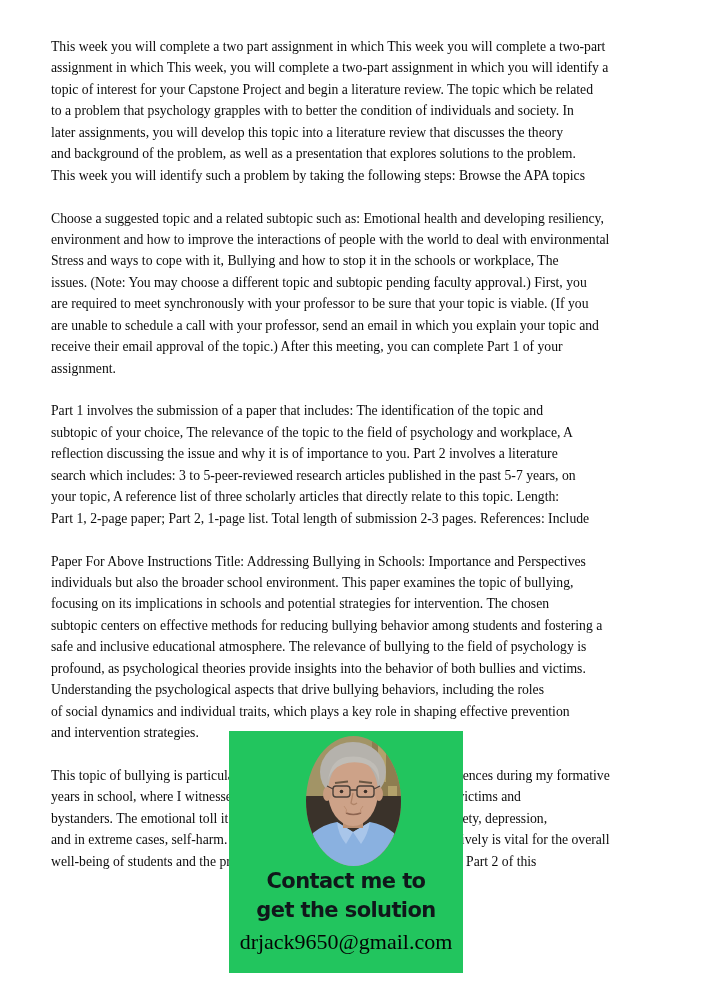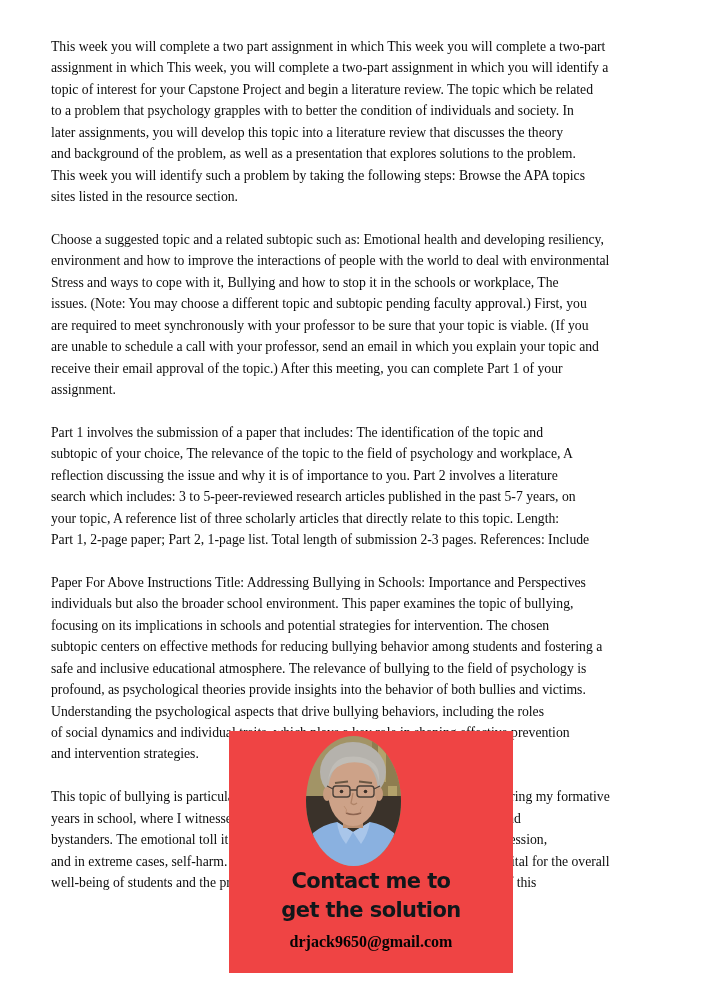--- a/index.html
+++ b/index.html
@@ -26,23 +26,23 @@
   .line {
     display: block;
     white-space: nowrap;
     height: 21.45px;
   }
   
   .promo {
     position: absolute;
     left: 229px;
     top: 731px;
-    width: 284px;
+    width: 234px;
     height: 242px;
-    background: #ef4444;
+    background: #22c55e;
     text-align: center;
     cursor: pointer;
     padding-left: 15px;
   }
   .promo-photo {
     position: absolute;
     left: 77px;
     top: 5px;
     width: 95px;
     height: 130px;
@@ -58,41 +58,40 @@
     line-height: 29px;
     letter-spacing: -0.6px;
     color: #10171a;
   }
   .promo-email {
     position: absolute;
     left: 0;
     top: 197px;
     width: 100%;
     font-family: "Liberation Serif", serif;
-    font-weight: bold;
-    font-size: 16px;
+    font-weight: normal;
+    font-size: 22px;
     line-height: 28px;
     color: #040404;
   }
 </style>
 </head>
 <body>
 
 <div class="page">
 
   <main class="doc">
       <p class="para">
         <span class="line">This week you will complete a two part assignment in which This week you will complete a two-part</span>
         <span class="line">assignment in which This week, you will complete a two-part assignment in which you will identify a</span>
         <span class="line">topic of interest for your Capstone Project and begin a literature review. The topic which be related</span>
         <span class="line">to a problem that psychology grapples with to better the condition of individuals and society. In</span>
         <span class="line">later assignments, you will develop this topic into a literature review that discusses the theory</span>
         <span class="line">and background of the problem, as well as a presentation that explores solutions to the problem.</span>
         <span class="line">This week you will identify such a problem by taking the following steps: Browse the APA topics</span>
-        <span class="line">sites listed in the resource section.</span>
       </p>
       <p class="para">
         <span class="line">Choose a suggested topic and a related subtopic such as: Emotional health and developing resiliency,</span>
         <span class="line">environment and how to improve the interactions of people with the world to deal with environmental</span>
         <span class="line">Stress and ways to cope with it, Bullying and how to stop it in the schools or workplace, The</span>
         <span class="line">issues. (Note: You may choose a different topic and subtopic pending faculty approval.) First, you</span>
         <span class="line">are required to meet synchronously with your professor to be sure that your topic is viable. (If you</span>
         <span class="line">are unable to schedule a call with your professor, send an email in which you explain your topic and</span>
         <span class="line">receive their email approval of the topic.) After this meeting, you can complete Part 1 of your</span>
         <span class="line">assignment.</span>

